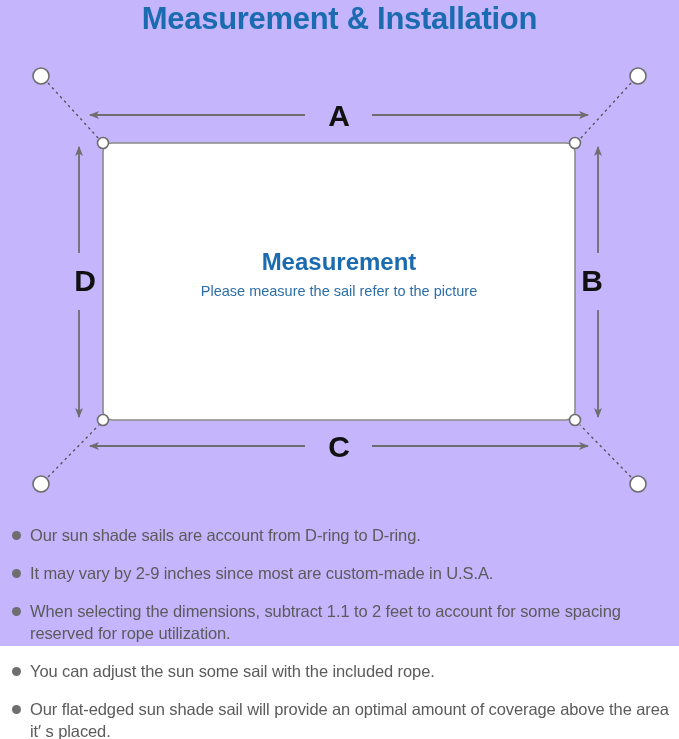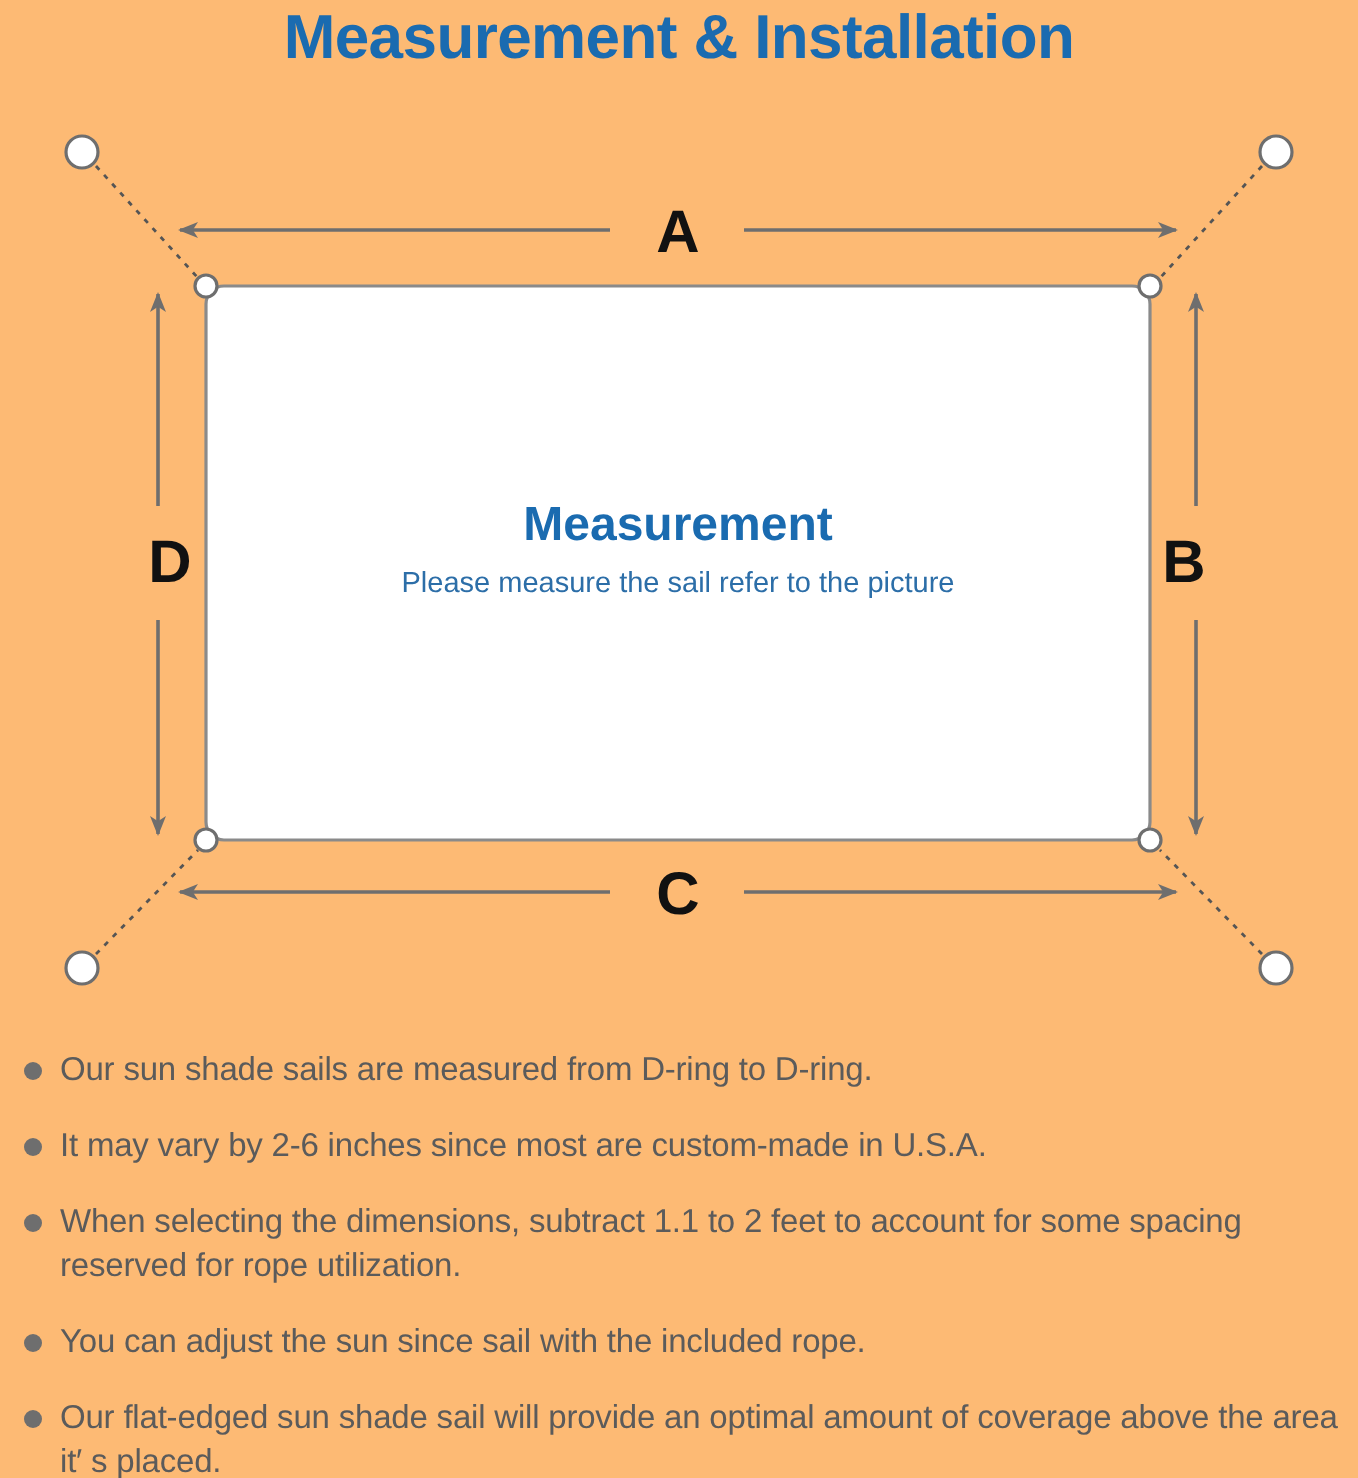--- a/index.html
+++ b/index.html
@@ -11,22 +11,22 @@
     width: 679px;
     height: 739px;
     font-family: "Liberation Sans", sans-serif;
     color: #4a4a4a;
     overflow: hidden;
     position: relative;
   }
   #page {
     position: relative;
     width: 679px;
-    height: 739px;
-    background: #fdba74;
+    height: 646px;
+    background: #c4b5fd;
   }
 
   
   .title {
     position: absolute;
     top: 0px;
     left: 0;
     width: 679px;
     text-align: center;
     font-size: 31px;
@@ -158,33 +158,33 @@
       <text class="svg-label-big" x="592" y="243" text-anchor="middle">B</text>
 
       <text class="svg-center-title" x="339" y="222" text-anchor="middle">Measurement</text>
       <text class="svg-center-sub" x="339" y="248" text-anchor="middle">Please measure the sail refer to the picture</text>
     </svg>
   </div>
 
   <div class="notes">
     <div class="note-row">
       <span class="note-bullet"></span>
-      <span class="note-text">Our sun shade sails are measured from D-ring to D-ring.</span>
+      <span class="note-text">Our sun shade sails are account from D-ring to D-ring.</span>
     </div>
     <div class="note-row">
       <span class="note-bullet"></span>
-      <span class="note-text">It may vary by 2-6 inches since most are custom-made in U.S.A.</span>
+      <span class="note-text">It may vary by 2-9 inches since most are custom-made in U.S.A.</span>
     </div>
     <div class="note-row">
       <span class="note-bullet"></span>
       <span class="note-text">When selecting the dimensions, subtract 1.1 to 2 feet to account for some spacing reserved for rope utilization.</span>
     </div>
     <div class="note-row">
       <span class="note-bullet"></span>
-      <span class="note-text">You can adjust the sun since sail with the included rope.</span>
+      <span class="note-text">You can adjust the sun some sail with the included rope.</span>
     </div>
     <div class="note-row">
       <span class="note-bullet"></span>
       <span class="note-text">Our flat-edged sun shade sail will provide an optimal amount of coverage above the area it′ s placed.</span>
     </div>
   </div>
 
 </div>
 
 </body></html>

